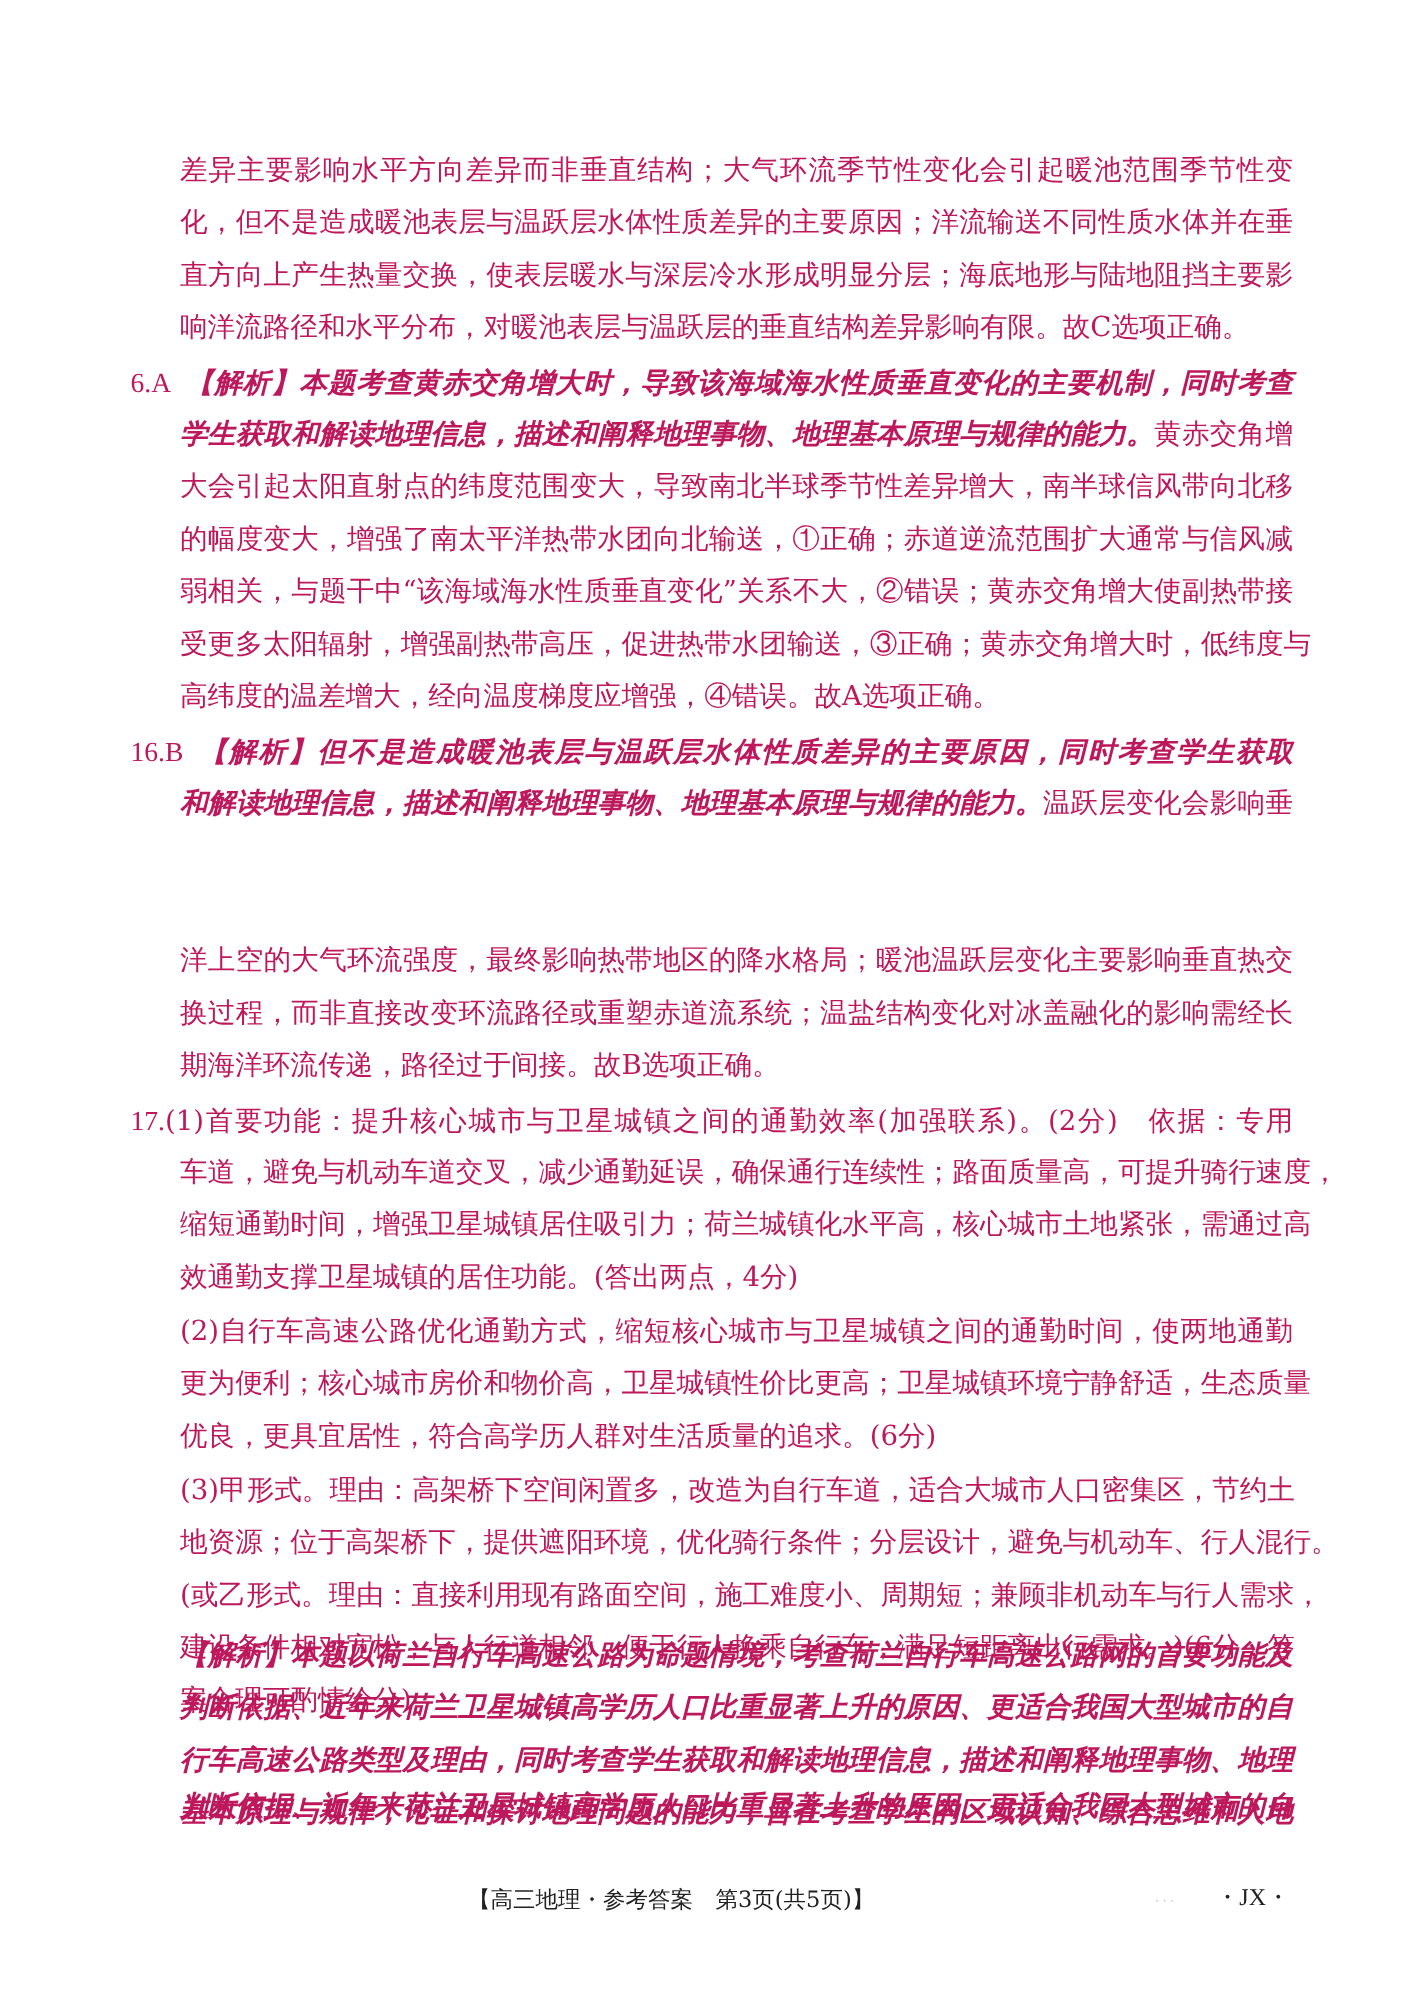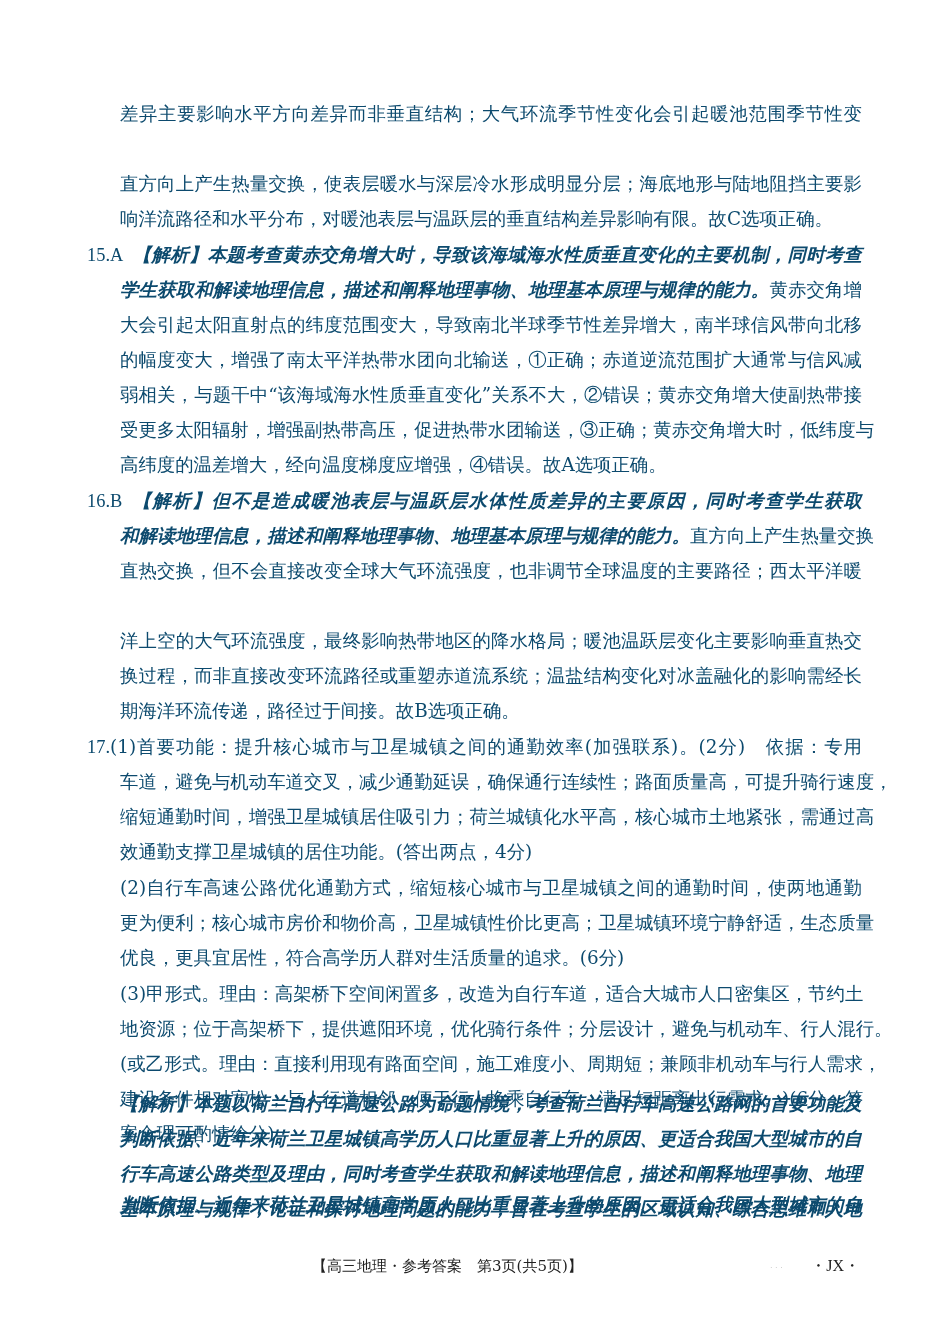--- a/index.html
+++ b/index.html
@@ -1,20 +1,20 @@
 <!DOCTYPE html>
 <html><head>
 <meta charset="utf-8">
 <style>
   html, body { margin: 0; padding: 0; background: #ffffff; }
   body { width: 950px; height: 1336px; position: relative; overflow: hidden; }
   .page {
     position: absolute; left: 0; top: 0; width: 950px; height: 1052px;
     font-family: "DejaVu Serif", "Liberation Serif", serif;
-    color: #0c4a6e;
+    color: #be185d;
   }
   .line {
     position: absolute;
     left: 120px;
     width: 742px;
     height: 30px;
     font-size: 18.4px;
     line-height: 30px;
     white-space: nowrap;
     text-align: justify;
@@ -33,42 +33,42 @@
   .footer .title { position: absolute; left: 12px; }
   .footer .mark { position: absolute; right: 0px; font-family: "Liberation Serif", serif; font-size: 16px; text-align: center; }
   .footer .dots { position: absolute; left: 470px; top: 2px; color: #bbb; font-size: 8px; }
 </style>
 </head>
 <body>
 
 <div class="page">
 
   <div class="line" style="top:99px">差异主要影响水平方向差异而非垂直结构；大气环流季节性变化会引起暖池范围季节性变</div>
+  <div class="line" style="top:134px">化，但不是造成暖池表层与温跃层水体性质差异的主要原因；洋流输送不同性质水体并在垂</div>
   <div class="line" style="top:169px">直方向上产生热量交换，使表层暖水与深层冷水形成明显分层；海底地形与陆地阻挡主要影</div>
   <div class="line last" style="top:204px">响洋流路径和水平分布，对暖池表层与温跃层的垂直结构差异影响有限。故C选项正确。</div>
 
   <div class="line first" style="top:240px">
-    <span class="num">15.A</span> <span class="bold">【解析】</span><span class="bold">本题考查黄赤交角增大时，导致该海域海水性质垂直变化的主要机制，同时考查</span>
+    <span class="num">6.A</span> <span class="bold">【解析】</span><span class="bold">本题考查黄赤交角增大时，导致该海域海水性质垂直变化的主要机制，同时考查</span>
   </div>
   <div class="line" style="top:275px">
     <span class="bold">学生获取和解读地理信息，描述和阐释地理事物、地理基本原理与规律的能力。</span><span>黄赤交角增</span>
   </div>
   <div class="line" style="top:310px">大会引起太阳直射点的纬度范围变大，导致南北半球季节性差异增大，南半球信风带向北移</div>
   <div class="line" style="top:345px">的幅度变大，增强了南太平洋热带水团向北输送，①正确；赤道逆流范围扩大通常与信风减</div>
   <div class="line" style="top:380px">弱相关，与题干中“该海域海水性质垂直变化”关系不大，②错误；黄赤交角增大使副热带接</div>
   <div class="line" style="top:415px">受更多太阳辐射，增强副热带高压，促进热带水团输送，③正确；黄赤交角增大时，低纬度与</div>
   <div class="line last" style="top:450px">高纬度的温差增大，经向温度梯度应增强，④错误。故A选项正确。</div>
 
   <div class="line first" style="top:486px">
     <span class="num">16.B</span> <span class="bold">【解析】</span><span class="bold">但不是造成暖池表层与温跃层水体性质差异的主要原因，同时考查学生获取</span>
   </div>
   <div class="line" style="top:521px">
-    <span class="bold">和解读地理信息，描述和阐释地理事物、地理基本原理与规律的能力。</span><span>直方向上产生热量交换</span>
+    <span class="bold">和解读地理信息，描述和阐释地理事物、地理基本原理与规律的能力。</span><span>温跃层变化会影响垂</span>
   </div>
-  <div class="line" style="top:556px">直热交换，但不会直接改变全球大气环流强度，也非调节全球温度的主要路径；西太平洋暖</div>
   <div class="line" style="top:626px">洋上空的大气环流强度，最终影响热带地区的降水格局；暖池温跃层变化主要影响垂直热交</div>
   <div class="line" style="top:661px">换过程，而非直接改变环流路径或重塑赤道流系统；温盐结构变化对冰盖融化的影响需经长</div>
   <div class="line last" style="top:696px">期海洋环流传递，路径过于间接。故B选项正确。</div>
 
   <div class="line first" style="top:732px">
     <span class="num">17.</span><span>(1)首要功能：提升核心城市与卫星城镇之间的通勤效率(加强联系)。(2分)　依据：专用</span>
   </div>
   <div class="line" style="top:767px">车道，避免与机动车道交叉，减少通勤延误，确保通行连续性；路面质量高，可提升骑行速度，</div>
   <div class="line" style="top:802px">缩短通勤时间，增强卫星城镇居住吸引力；荷兰城镇化水平高，核心城市土地紧张，需通过高</div>
   <div class="line last" style="top:837px">效通勤支撑卫星城镇的居住功能。(答出两点，4分)</div>

